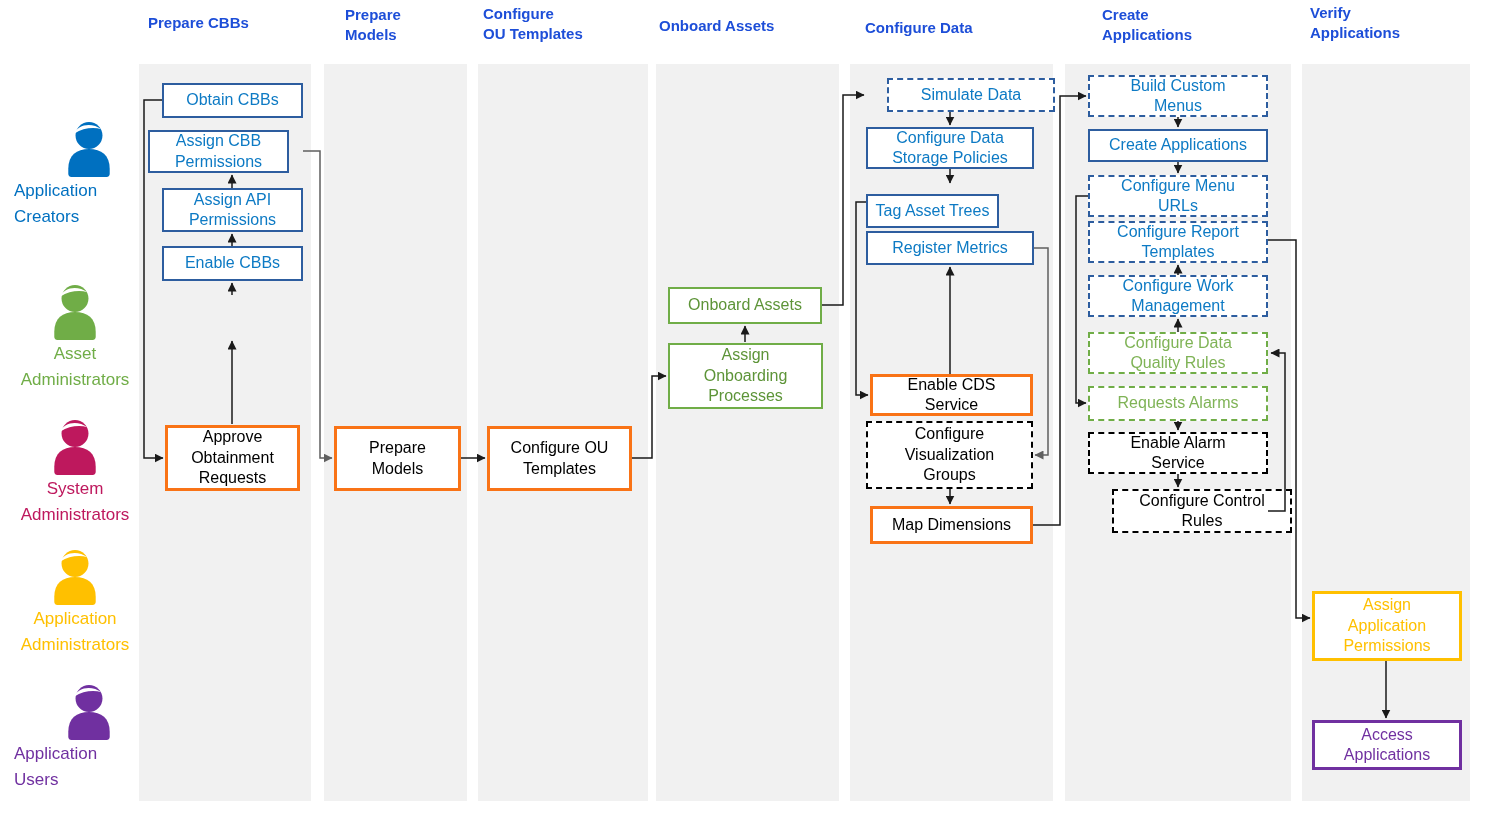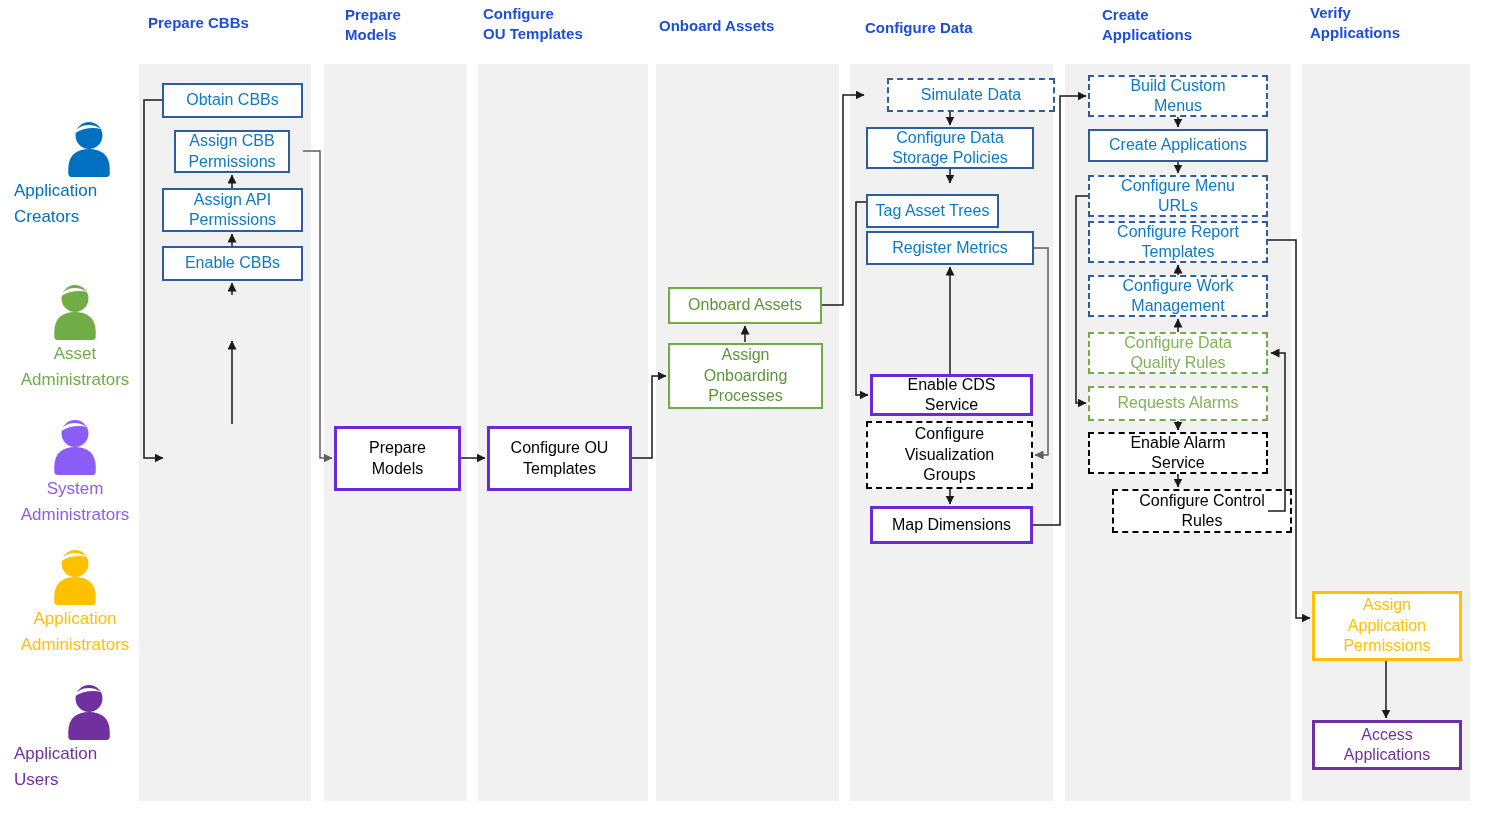--- a/index.html
+++ b/index.html
@@ -10,32 +10,32 @@
   .lane{position:absolute;top:64px;height:737px;background:#f1f1f1;}
   .hdr{
     position:absolute;font-size:15px;font-weight:700;color:#1d4ed8;
     white-space:pre-line;line-height:1.35;
   }
   .role{position:absolute;left:0;width:150px;}
   .role .icon{display:block;margin:0 auto;width:52px;height:58px;}
   .role .rlabel{font-size:17px;line-height:1.55;white-space:pre-line;margin-top:0px;}
   .r-center{text-align:center;}
   .r-left{text-align:left;padding-left:14px;}
-  .role-0{color:#0070C0;} .role-1{color:#70AD47;} .role-2{color:#8b5cf6;}
+  .role-0{color:#0070C0;} .role-1{color:#70AD47;} .role-2{color:#be185d;}
   .role-3{color:#FFC000;} .role-4{color:#7030A0;}
   .box{
     position:absolute;box-sizing:border-box;background:#ffffff;
     display:flex;align-items:center;justify-content:center;text-align:center;
     font-size:16px;line-height:1.28;white-space:pre-line;
   }
   .b-blue-solid {border:2px solid #2d5d9f;color:#0d7ac4;}
   .b-blue-dash  {border:2px dashed #2d5d9f;color:#0d7ac4;}
   .b-green-solid{border:2px solid #70AD47;color:#5d9438;}
   .b-green-dash {border:2px dashed #70AD47;color:#7fb356;}
-  .b-black-solid{border:3px solid #6d28d9;color:#000000;}
+  .b-black-solid{border:3px solid #f97316;color:#000000;}
   .b-black-dash {border:2.5px dashed #000000;color:#000000;}
   .b-yellow-solid{border:3px solid #FFC000;color:#FFC000;}
   .b-purple-solid{border:3px solid #7030A0;color:#7030A0;}
   #wires{position:absolute;left:0;top:0;pointer-events:none;}
 </style>
 </head>
 <body>
 
 <div id="stage">
 
@@ -99,25 +99,28 @@
     <svg class="icon" viewBox="0 0 50 56">
       <circle cx="25" cy="15" r="13" fill="currentColor"></circle>
       <path d="M11,13 C14,4 28,2 37,9 C29,6.5 19,8 11,13 Z" fill="#ffffff"></path>
       <path d="M5,52 L5,47 C5,34 13,28 25,28 C37,28 45,34 45,47 L45,52 Q45,55 42,55 L8,55 Q5,55 5,52 Z" fill="currentColor"></path>
     </svg>
     <div class="rlabel">Application
 Users</div>
   </div>
 
   <div class="box b-blue-solid" style="left:162px;top:83px;width:141px;height:35px;">Obtain CBBs</div>
-  <div class="box b-blue-solid" style="left:174px;top:130px;width:116px;height:43px;">Assign CBB
+  <div class="box b-blue-solid" style="left:148px;top:130px;width:141px;height:43px;">Assign CBB
 Permissions</div>
   <div class="box b-blue-solid" style="left:162px;top:188px;width:141px;height:44px;">Assign API
 Permissions</div>
   <div class="box b-blue-solid" style="left:162px;top:246px;width:141px;height:35px;">Enable CBBs</div>
+  <div class="box b-black-solid" style="left:165px;top:425px;width:135px;height:66px;">Approve
+Obtainment
+Requests</div>
 
   <div class="box b-black-solid" style="left:334px;top:426px;width:127px;height:65px;">Prepare
 Models</div>
   <div class="box b-black-solid" style="left:487px;top:426px;width:145px;height:65px;">Configure OU
 Templates</div>
 
   <div class="box b-green-solid" style="left:668px;top:287px;width:154px;height:37px;">Onboard Assets</div>
   <div class="box b-green-solid" style="left:668px;top:343px;width:155px;height:66px;">Assign
 Onboarding
 Processes</div>

